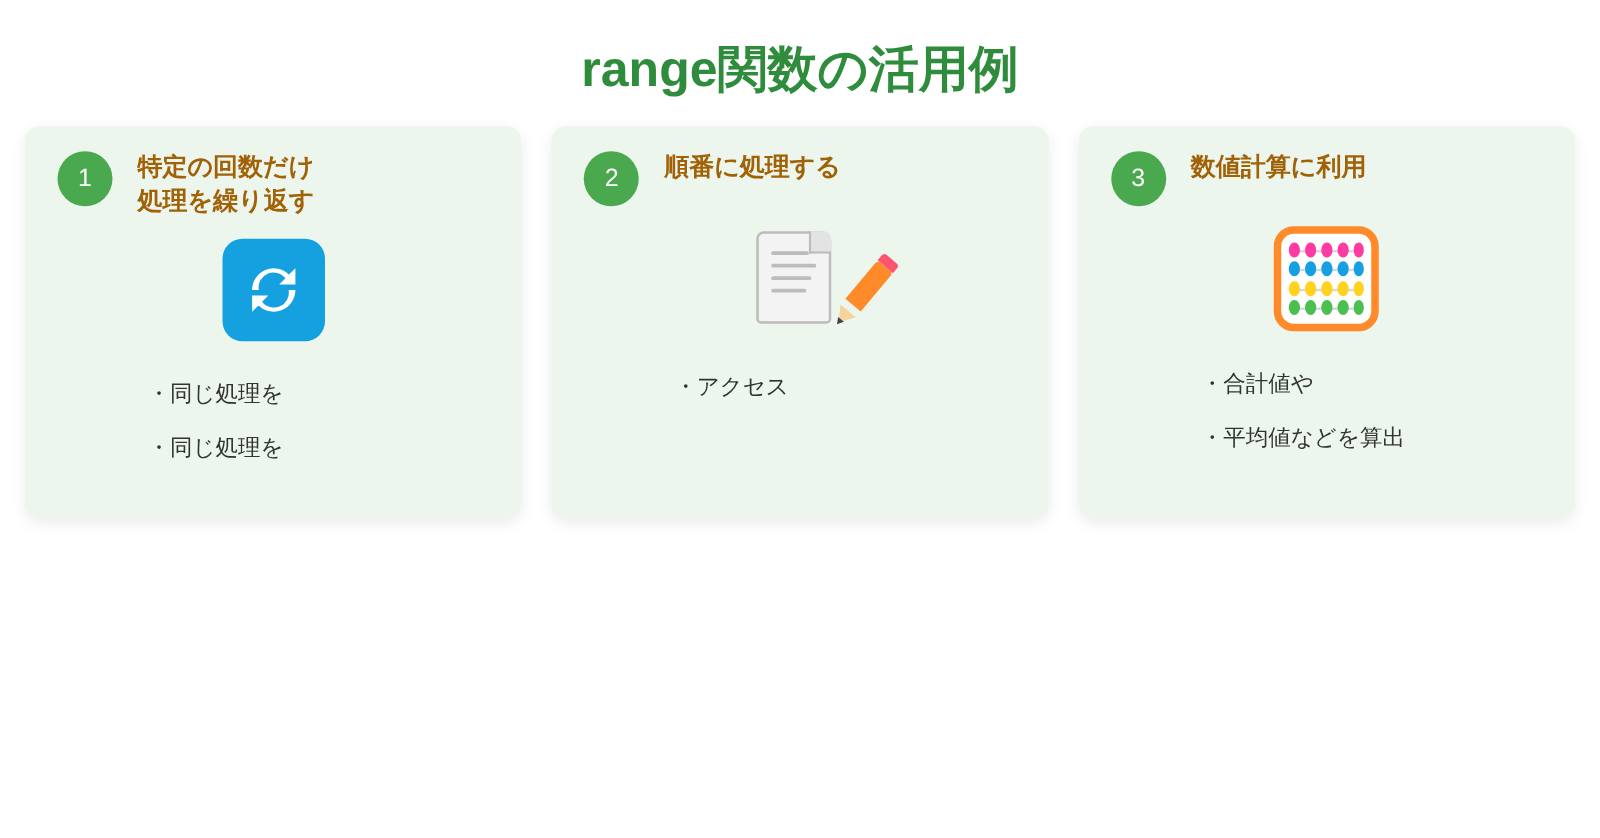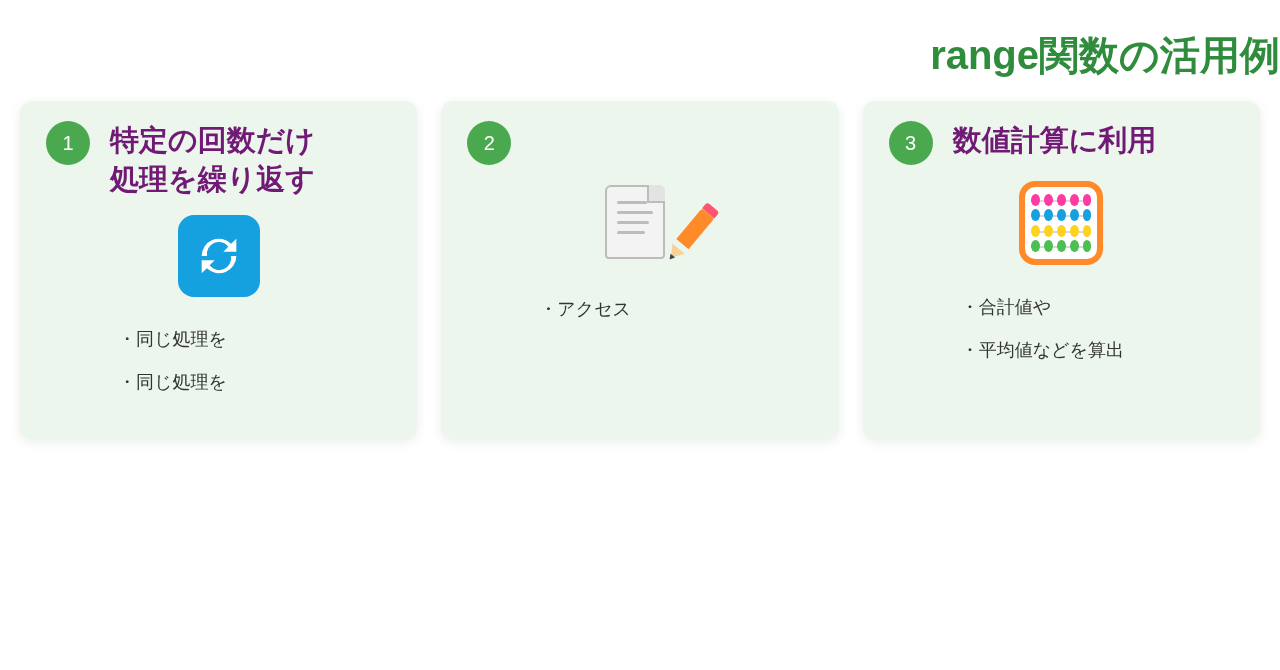--- a/index.html
+++ b/index.html
@@ -4,21 +4,21 @@
 <style>
   * { box-sizing: border-box; margin: 0; padding: 0; }
   body {
     font-family: "Hiragino Sans", "Meiryo", "Arial", sans-serif;
     background: #ffffff;
     width: 1280px;
     height: 670px;
     overflow: hidden;
   }
   .page-title {
-    text-align: right;
+    text-align: center;
     color: #2f8c3c;
     font-size: 40px;
     font-weight: 700;
     padding-top: 28px;
     padding-bottom: 18px;
   }
   .cards {
     display: flex;
     gap: 24px;
     padding: 0 20px;
@@ -44,22 +44,22 @@
     background: #4aa94e;
     color: #ffffff;
     display: flex;
     align-items: center;
     justify-content: center;
     font-size: 20px;
     font-weight: 500;
     flex-shrink: 0;
   }
   .card-title {
-    color: #701a75;
-    font-size: 29px;
+    color: #a16207;
+    font-size: 20px;
     font-weight: 700;
     line-height: 1.35;
   }
   .card-title .line { display: block; }
   .icon-wrap {
     display: flex;
     justify-content: center;
     margin: 8px 0 28px 0;
   }
   .bullets {
@@ -155,20 +155,21 @@
     <div class="bullets">
       <div class="bullet">・同じ処理を</div>
       <div class="bullet">・同じ処理を</div>
     </div>
   </div>
 
   <div class="card">
     <div class="card-head">
       <div class="badge">2</div>
       <div class="card-title">
+        <span class="line">順番に処理する</span>
       </div>
     </div>
     <div class="icon-wrap">
       <div class="icon-note">
         <div class="note-paper">
           <div class="note-fold"></div>
           <div class="note-line" style="top:14px; width:30px;"></div>
           <div class="note-line" style="top:24px; width:36px;"></div>
           <div class="note-line" style="top:34px; width:32px;"></div>
           <div class="note-line" style="top:44px; width:28px;"></div>

